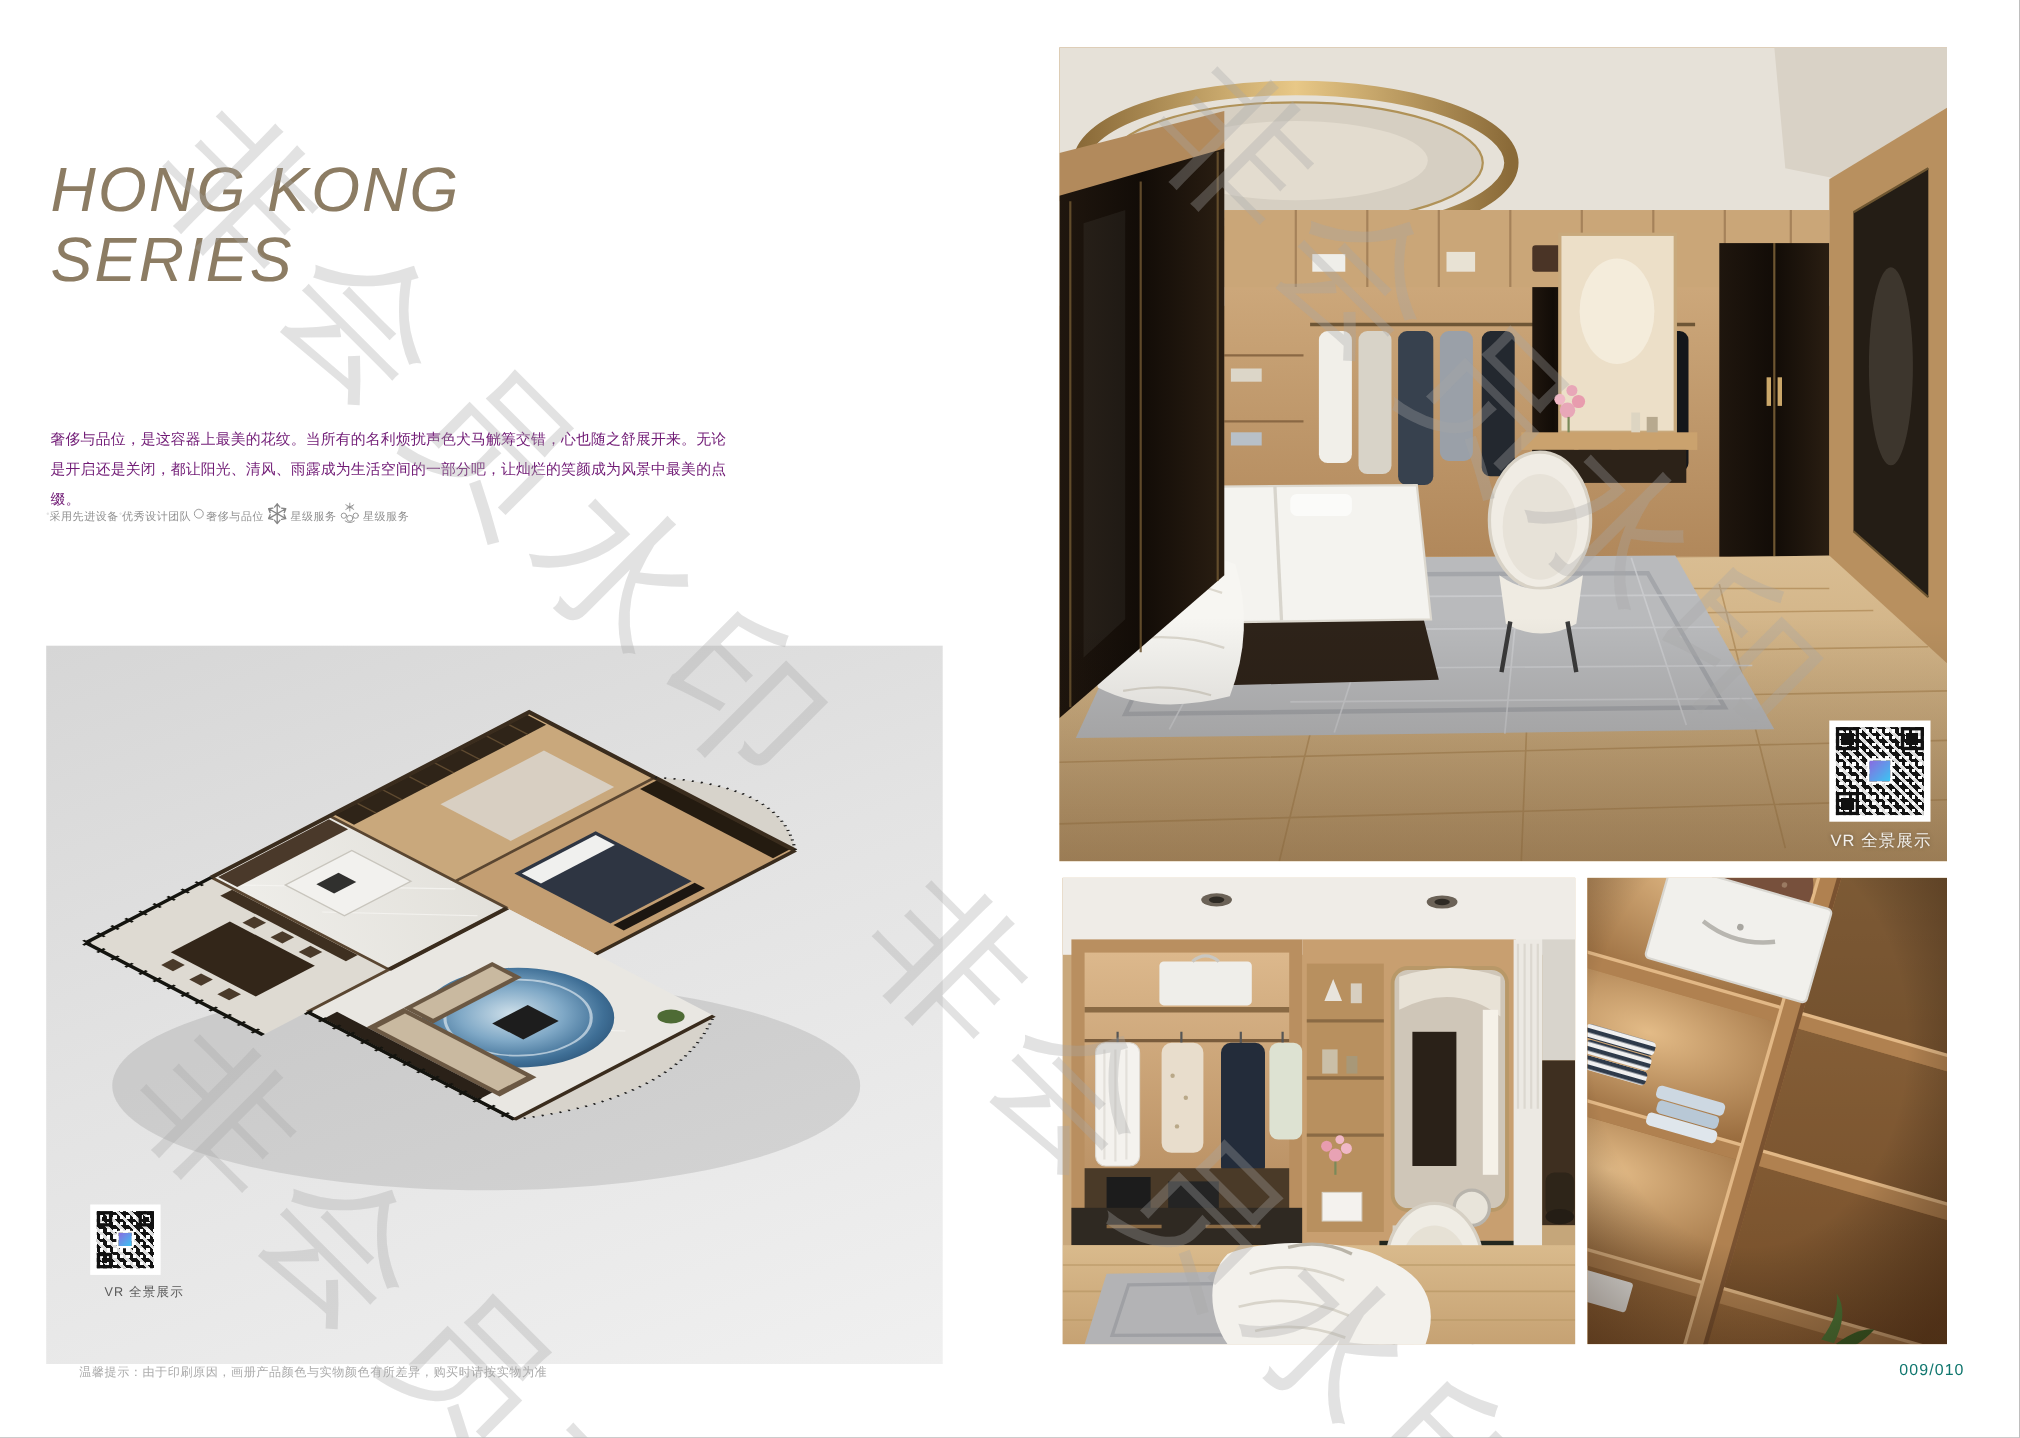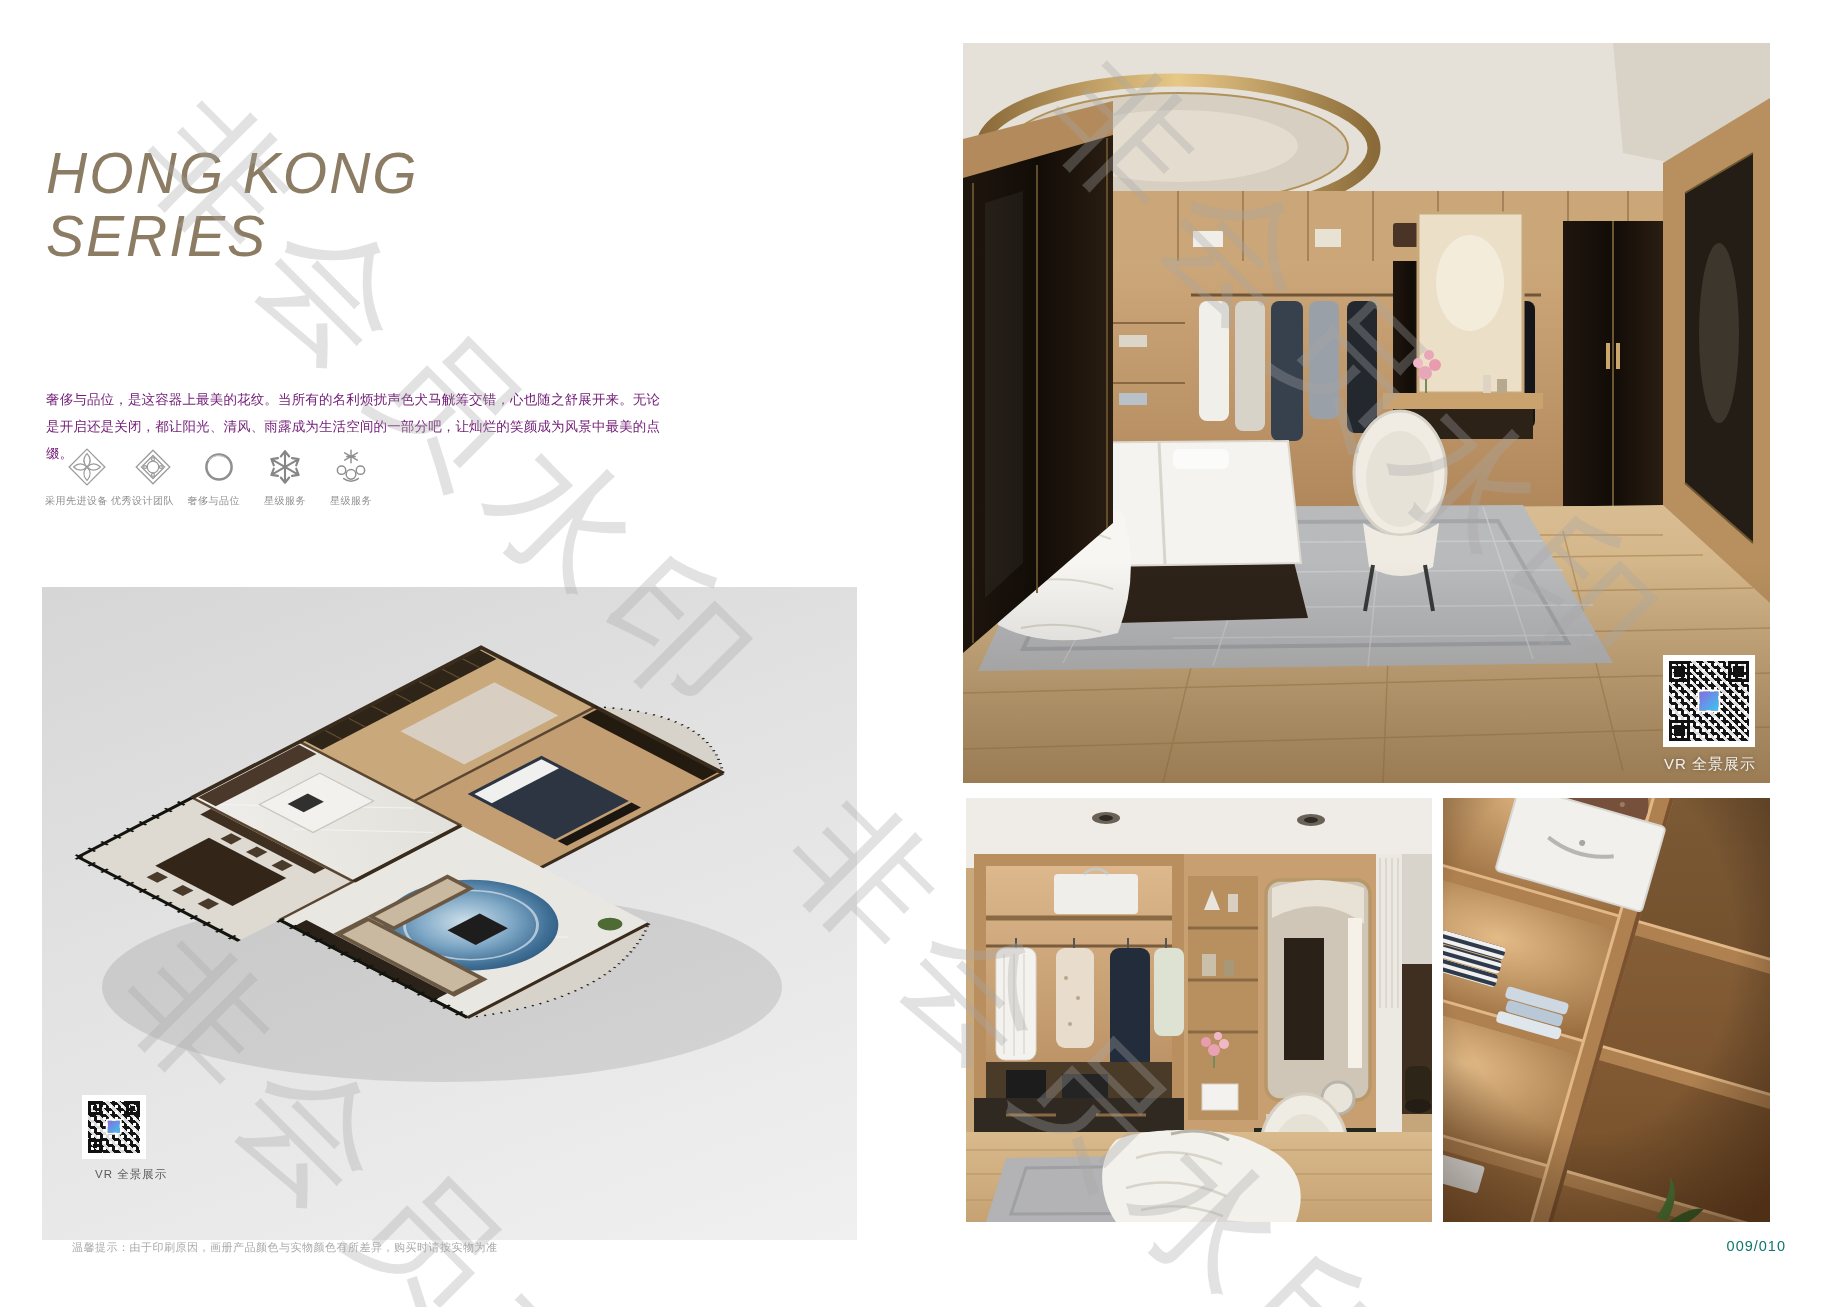--- a/index.html
+++ b/index.html
@@ -11,21 +11,21 @@
   .title-en{position:absolute;left:46px;top:142px;color:#8c7c63;font-size:57px;line-height:63px;
             font-weight:300;letter-spacing:2px;font-style:italic;}
   .title-cn{position:absolute;left:46px;top:288px;color:#2e2e2e;font-size:44px;font-weight:500;
             letter-spacing:4px;}
   .title-cn sup{font-size:20px;vertical-align:28px;font-weight:400;}
   .intro{position:absolute;left:46px;top:372px;width:614px;color:#701a75;font-size:13.5px;
          line-height:27px;text-align:justify;}
 
   
   .features{position:absolute;left:42px;top:446px;display:flex;}
-  .feature{width:66px;display:flex;flex-direction:column;align-items:flex-end;}
+  .feature{width:66px;display:flex;flex-direction:row;align-items:center;}
   .feature svg{width:42px;height:42px;}
   .feature .flabel{margin-top:6px;font-size:10px;color:#8f8f8f;white-space:nowrap;letter-spacing:0.5px;}
 
   
   .floorplan-box{position:absolute;left:42px;top:587px;width:815px;height:653px;
     background:linear-gradient(160deg,#d6d6d6 0%,#e3e3e3 45%,#f0f0f0 100%);}
   .floorplan-box svg{display:block;}
 
   
   .photo{position:absolute;overflow:hidden;background:#c9a87c;}

